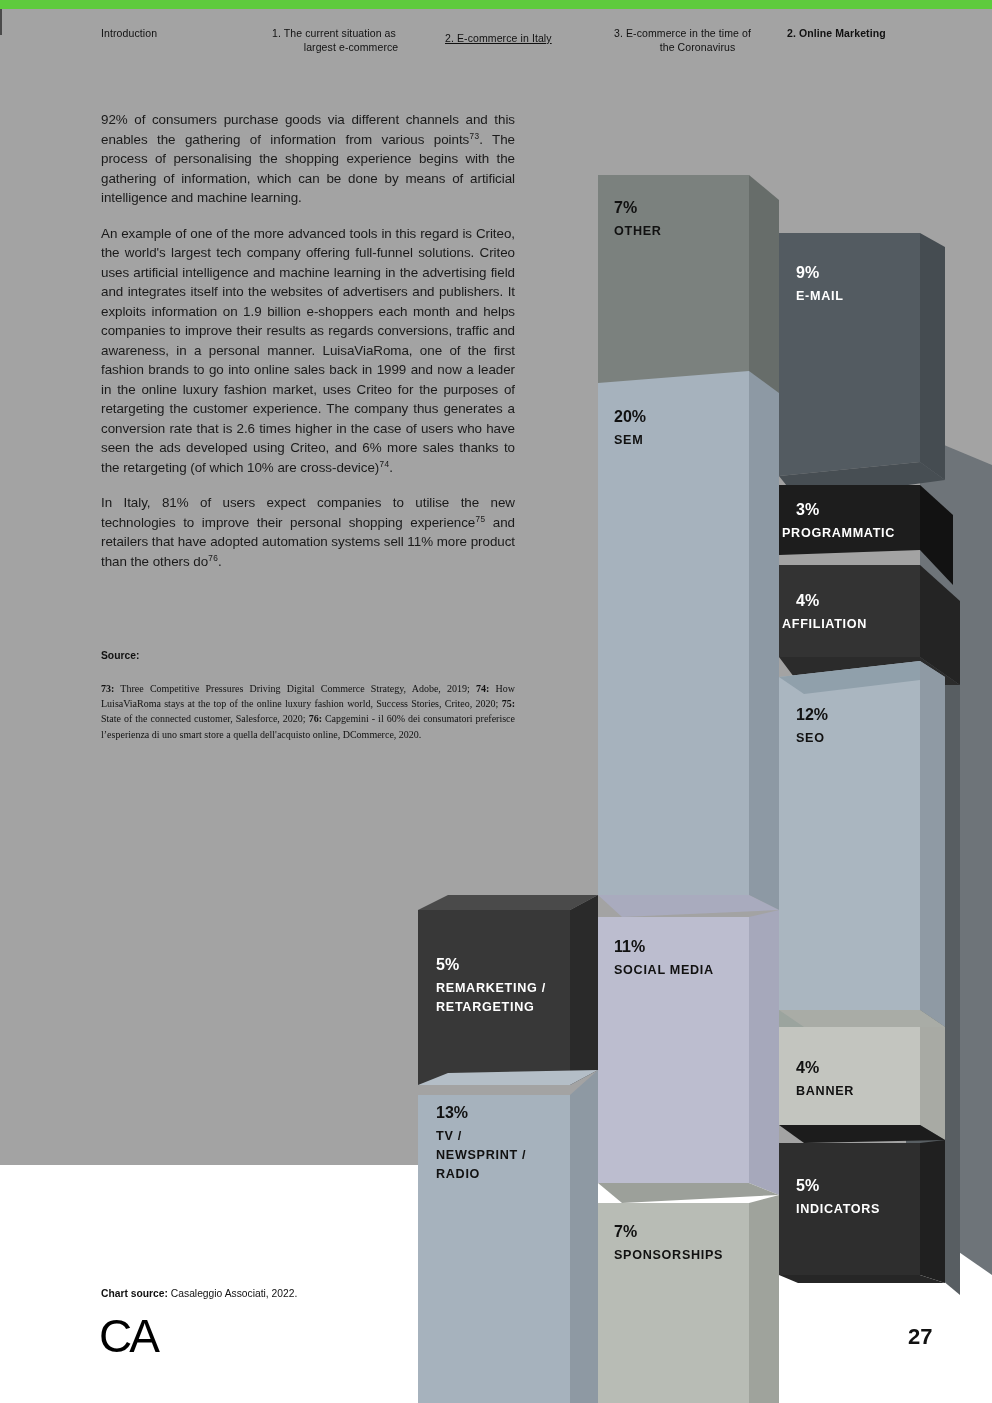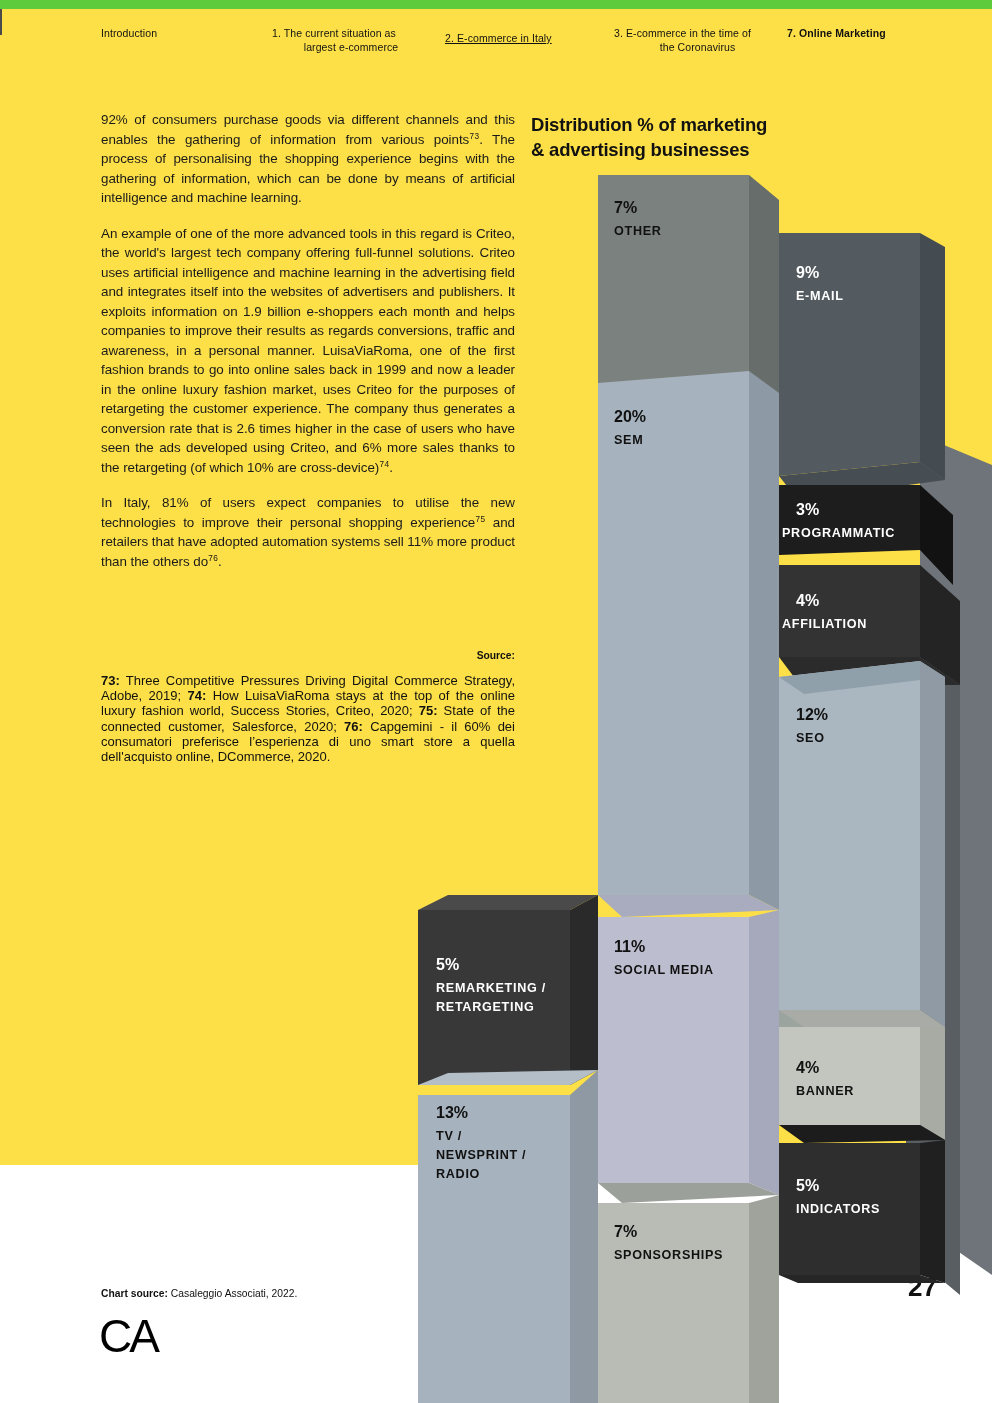--- a/index.html
+++ b/index.html
@@ -2,21 +2,21 @@
 <html><head>
 <meta charset="utf-8">
 <style>
   * { box-sizing: border-box; margin: 0; padding: 0; }
   html, body {
     width: 992px; height: 1403px;
     background: #ffffff;
     font-family: "Liberation Sans", sans-serif;
     overflow: hidden;
   }
-  .page { position: relative; width: 992px; height: 1165px; background:#fde047; }
+  .page { position: relative; width: 992px; height: 1165px; background:#a3a3a3; }
 
   
   .green-band {
     position: absolute; left: 0; top: 0;
     width: 992px; height: 9px;
     background: #5ecb3d;
   }
   .left-rule {
     position: absolute; left: 0; top: 9px;
     width: 2px; height: 26px; background: #4a4a4a;
@@ -55,42 +55,42 @@
     text-align: justify;
     margin-bottom: 16px;
     letter-spacing: -0.05px;
   }
   .para sup { font-size: 8.4px; vertical-align: super; line-height: 0; font-family: Liberation Mono, monospace; }
 
   .source-block {
     position: absolute; left: 101px; top: 650px; width: 414px;
   }
   .source-head {
-    font-size: 10.3px; font-weight: bold; color:#111; margin-bottom: 12px; text-align: right;
+    font-size: 10.3px; font-weight: bold; color:#111; margin-bottom: 20px;
   }
   .source-body {
-    font-size: 13px; line-height: 15.2px; color:#111; text-align: justify;
+    font-size: 10px; line-height: 15.2px; color:#111; text-align: justify; font-family: Liberation Serif, serif;
   }
   .source-body b { font-weight: bold; }
 
   .chart-source {
     position: absolute; left: 101px; top: 1288px;
     font-size: 10.3px; color:#111;
   }
   .chart-source b { font-weight: bold; }
 
   .logo {
     position: absolute; left: 99px; top: 1313px;
     font-size: 46px; font-weight: normal; color:#000;
     letter-spacing: -3px; line-height: 46px;
     font-family: "Liberation Sans", sans-serif;
   }
   .pagenum {
-    position: absolute; left: 908px; top: 1272px;
-    font-size: 26px; font-weight: bold; color:#111;
+    position: absolute; left: 908px; top: 1324px;
+    font-size: 22px; font-weight: bold; color:#111;
   }
 
   
   .chart-title {
     position: absolute; left: 531px; top: 112px;
     width: 340px;
     font-size: 18.5px; font-weight: bold; line-height: 25px;
     color: #111; letter-spacing: -0.2px;
   }
   .chart-wrap {
@@ -128,21 +128,21 @@
       <span class="l2">largest e-commerce</span>
     </div>
     <div class="nav-item nav-2">
       <span>2. E-commerce in Italy</span>
     </div>
     <div class="nav-item nav-3">
       <span>3. E-commerce in the time of</span>
       <span class="l2">the Coronavirus</span>
     </div>
     <div class="nav-item nav-4 current">
-      <span>7. Online Marketing</span>
+      <span>2. Online Marketing</span>
     </div>
   </div>
 
   <div class="textcol">
     <p class="para"><span>92% of consumers purchase goods via different channels and this enables the gathering of information from various points</span><sup>73</sup><span>. The process of personalising the shopping experience begins with the gathering of information, which can be done by means of artificial intelligence and machine learning.</span></p>
 
     <p class="para"><span>An example of one of the more advanced tools in this regard is Criteo, the world's largest tech company offering full-funnel solutions. Criteo uses artificial intelligence and machine learning in the advertising field and integrates itself into the websites of advertisers and publishers. It exploits information on 1.9 billion e-shoppers each month and helps companies to improve their results as regards conversions, traffic and awareness, in a personal manner. LuisaViaRoma, one of the first fashion brands to go into online sales back in 1999 and now a leader in the online luxury fashion market, uses Criteo for the purposes of retargeting the customer experience. The company thus generates a conversion rate that is 2.6 times higher in the case of users who have seen the ads developed using Criteo, and 6% more sales thanks to the retargeting (of which 10% are cross-device)</span><sup>74</sup><span>.</span></p>
 
     <p class="para"><span>In Italy, 81% of users expect companies to utilise the new technologies to improve their personal shopping experience</span><sup>75</sup><span> and retailers that have adopted automation systems sell 11% more product than the others do</span><sup>76</sup><span>.</span></p>
   </div>
@@ -150,24 +150,20 @@
   <div class="source-block">
     <div class="source-head">Source:</div>
     <div class="source-body"><b>73:</b><span> Three Competitive Pressures Driving Digital Commerce Strategy, Adobe, 2019; </span><b>74:</b><span> How LuisaViaRoma stays at the top of the online luxury fashion world, Success Stories, Criteo, 2020; </span><b>75:</b><span> State of the connected customer, Salesforce, 2020; </span><b>76:</b><span> Capgemini - il 60% dei consumatori preferisce l’esperienza di uno smart store a quella dell'acquisto online, DCommerce, 2020.</span></div>
   </div>
 
   <div class="chart-source"><b>Chart source:</b><span> Casaleggio Associati, 2022.</span></div>
 
   <div class="logo">CA</div>
   <div class="pagenum">27</div>
 
-  <div class="chart-title">
-    <span>Distribution % of marketing</span><br>
-    <span>&amp; advertising businesses</span>
-  </div>
 
   <div class="chart-wrap">
     <svg width="592" height="1238" viewBox="0 0 592 1238" xmlns="http://www.w3.org/2000/svg">
 
       <polygon points="520,270 592,300 592,1110 520,1060" fill="#6e7479"></polygon>
       <polygon points="506,460 560,505 560,1130 506,1085" fill="#585e62"></polygon>
 
       <g>
         <polygon points="379,68 520,68 520,297 379,311" fill="#535b61"></polygon>
         <polygon points="520,68 545,82 545,315 520,297" fill="#454c51"></polygon>

